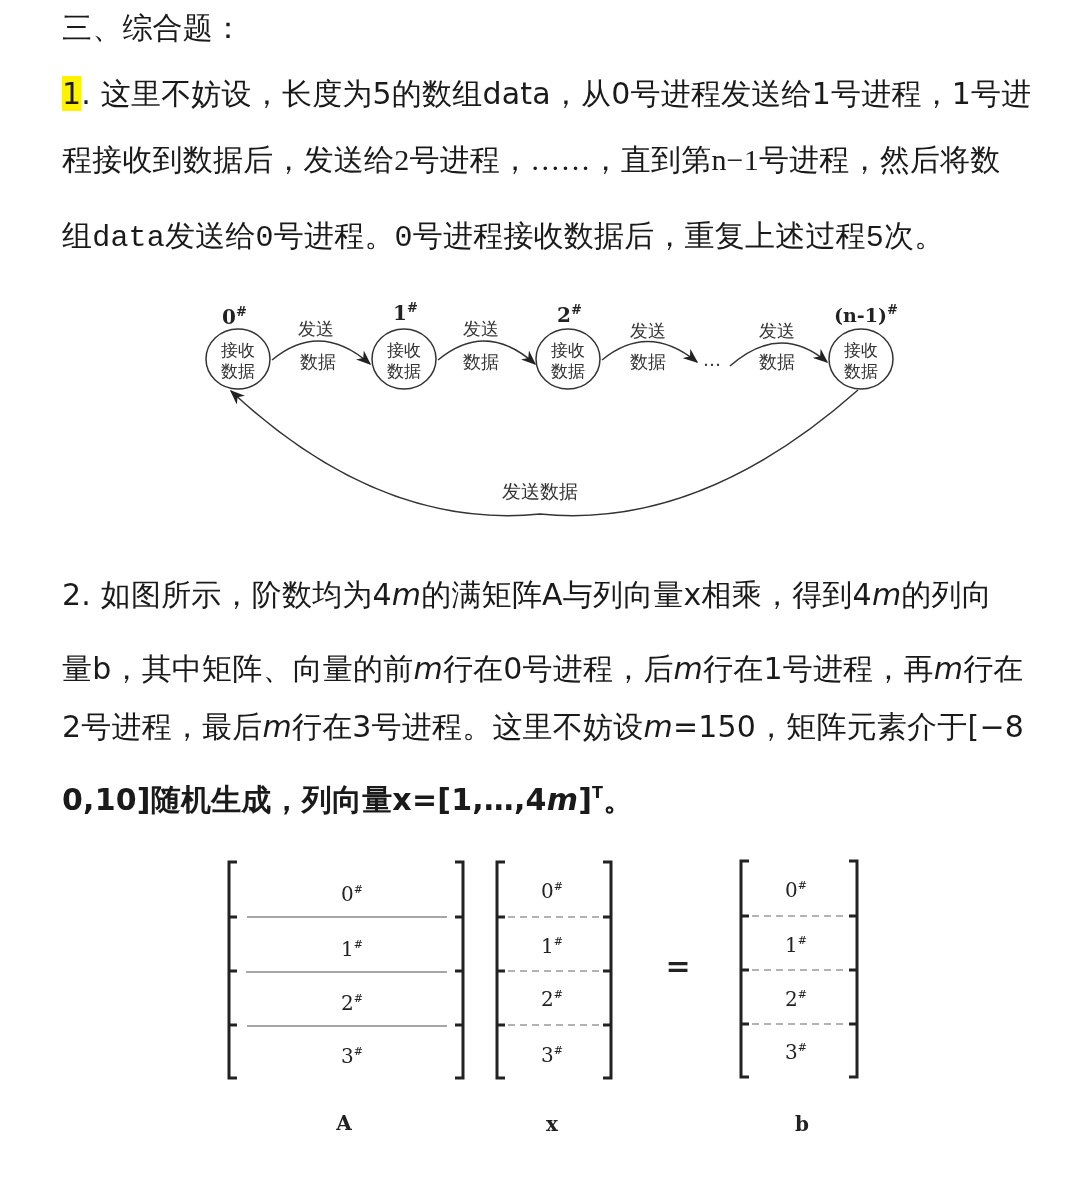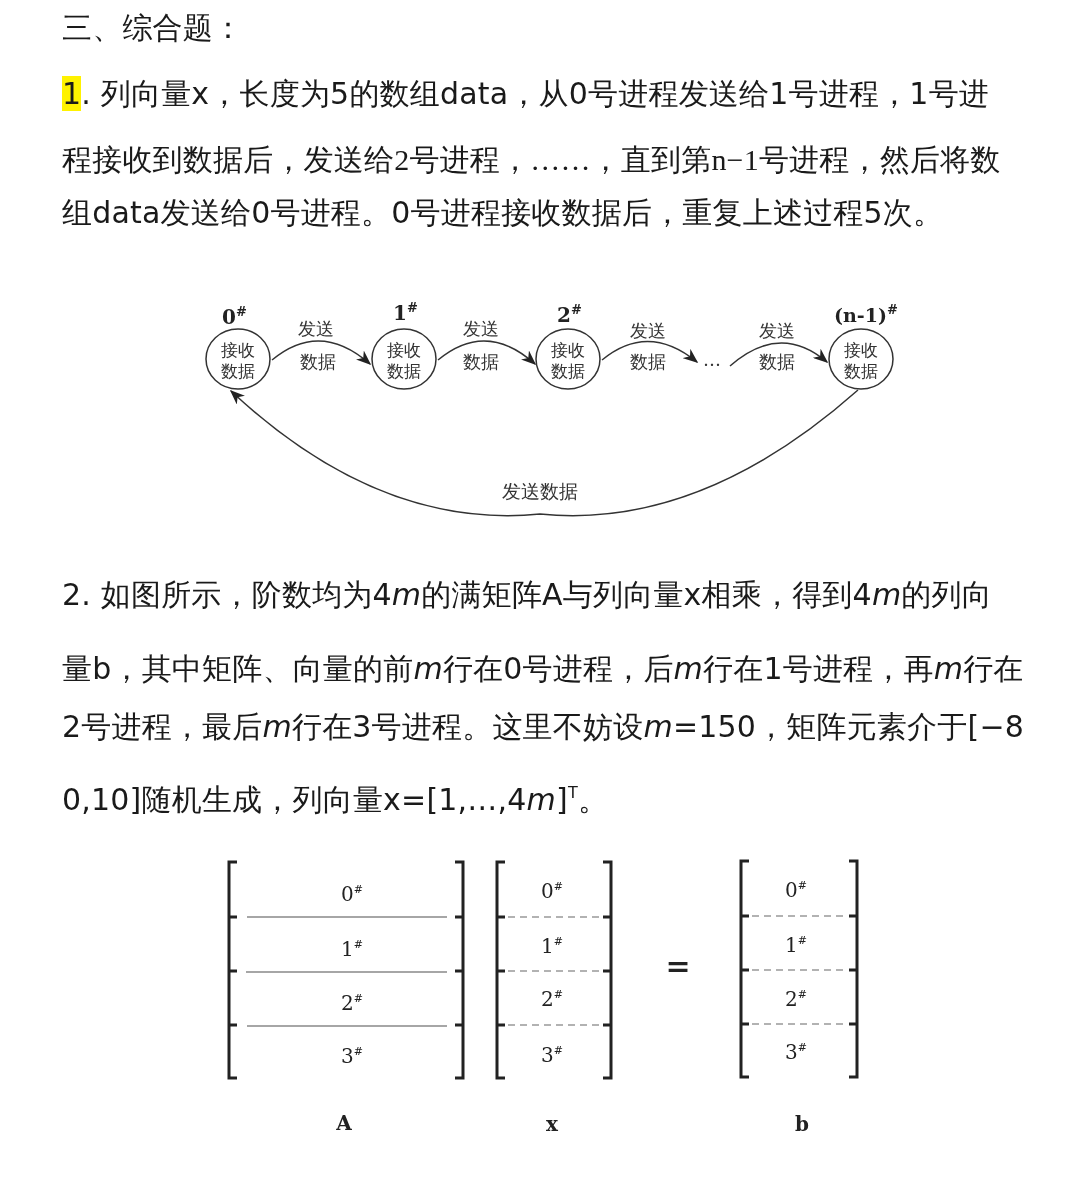--- a/index.html
+++ b/index.html
@@ -10,23 +10,23 @@
   .it { font-style:italic; }
   sup.t { font-size:16px; vertical-align:12px; }
   svg text { font-family:"DejaVu Serif", "Liberation Serif", serif; }
   .diag { position:absolute; left:0; top:0; }
 </style>
 </head>
 <body>
 
 <div class="line" style="top:10px;">三、综合题：</div>
 
-<div class="line" style="top:76px;"><span class="hl">1</span><span>. 列向量x，长度为5的数组data，从0号进程发送给1号进程，1号进</span></div>
+<div class="line" style="top:76px;"><span class="hl">1</span><span>. 这里不妨设，长度为5的数组data，从0号进程发送给1号进程，1号进</span></div>
 <div class="line" style="top:142px;font-family:Liberation Serif, serif;">程接收到数据后，发送给2号进程，……，直到第n−1号进程，然后将数</div>
-<div class="line" style="top:195px;">组data发送给0号进程。0号进程接收数据后，重复上述过程5次。</div>
+<div class="line" style="top:220px;font-family:Liberation Mono, monospace;">组data发送给0号进程。0号进程接收数据后，重复上述过程5次。</div>
 
 <svg class="diag" width="1080" height="540" style="position:absolute;left:0;top:0;">
   <defs>
     <marker id="arr" markerWidth="10" markerHeight="8" refX="9" refY="4" orient="auto">
       <path d="M0,0 L10,4 L0,8 L3,4 Z" fill="#222"></path>
     </marker>
   </defs>
 
   <g>
     <ellipse cx="238" cy="359" rx="32" ry="30" fill="none" stroke="#333" stroke-width="1.5"></ellipse>
@@ -77,21 +77,21 @@
 
   <g>
     <path d="M858,390 Q700,530 540,514 Q380,530 231,391" fill="none" stroke="#333" stroke-width="1.5" marker-end="url(#arr)"></path>
     <text x="540" y="498" font-size="19" text-anchor="middle" fill="#333">发送数据</text>
   </g>
 </svg>
 
 <div class="line" style="top:577px;"><span>2. 如图所示，阶数均为4</span><span class="it">m</span><span>的满矩阵A与列向量x相乘，得到4</span><span class="it">m</span><span>的列向</span></div>
 <div class="line" style="top:651px;"><span>量b，其中矩阵、向量的前</span><span class="it">m</span><span>行在0号进程，后</span><span class="it">m</span><span>行在1号进程，再</span><span class="it">m</span><span>行在</span></div>
 <div class="line" style="top:709px;"><span>2号进程，最后</span><span class="it">m</span><span>行在3号进程。这里不妨设</span><span class="it">m</span><span>=150，矩阵元素介于[−8</span></div>
-<div class="line" style="top:775px;"><span>0,10]随机生成，列向量x=[1,…,4</span><span class="it">m</span><span>]</span><sup class="t">T</sup><span>。</span></div>
+<div class="line" style="top:775px;font-weight:bold;"><span>0,10]随机生成，列向量x=[1,…,4</span><span class="it">m</span><span>]</span><sup class="t">T</sup><span>。</span></div>
 
 <svg width="1080" height="1186" style="position:absolute;left:0;top:0;pointer-events:none;">
 
   <g stroke="#222" stroke-width="3" fill="none">
     <path d="M237,862 L229,862 L229,1078 L237,1078"></path>
     <path d="M455,862 L463,862 L463,1078 L455,1078"></path>
     <path d="M229,917 L237,917 M229,971 L237,971 M229,1025 L237,1025"></path>
     <path d="M455,917 L463,917 M455,971 L463,971 M455,1025 L463,1025"></path>
   </g>
   <g stroke="#888" stroke-width="1.5">

